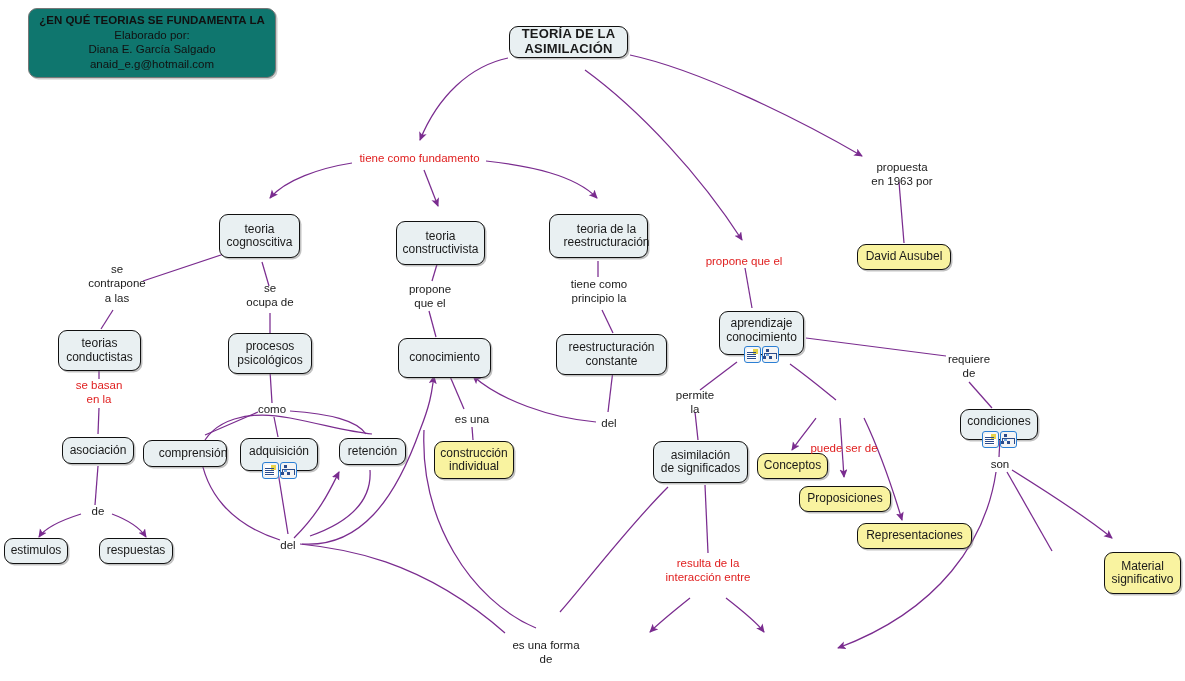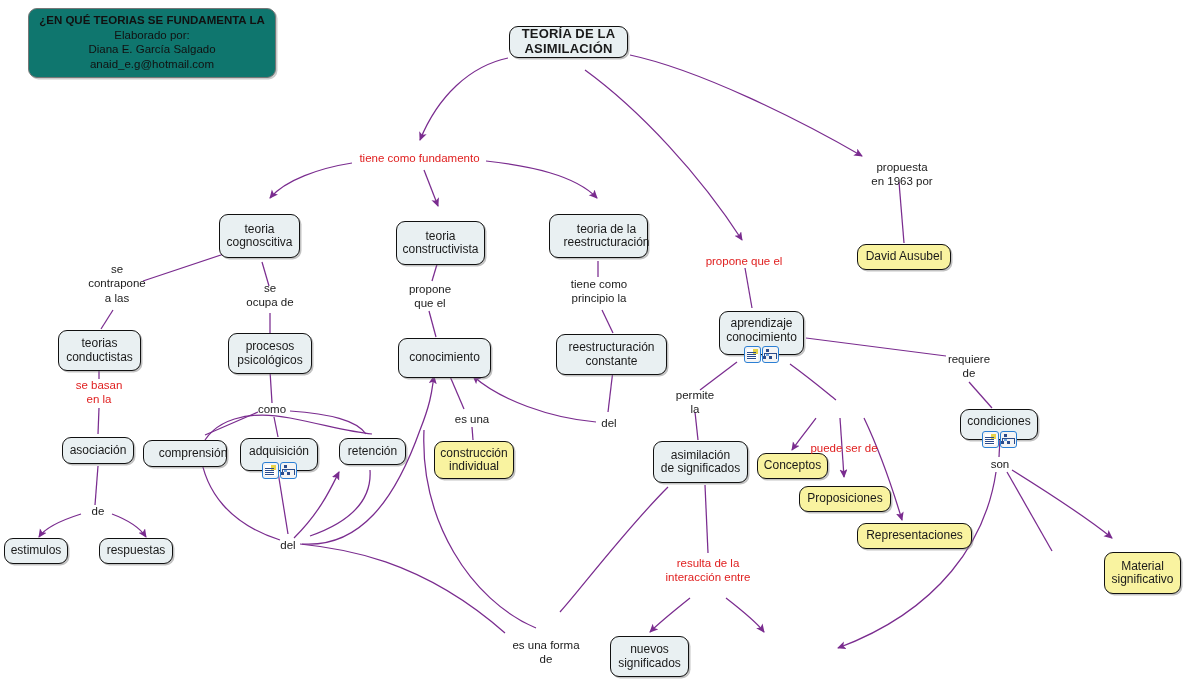--- a/index.html
+++ b/index.html
@@ -277,24 +277,20 @@
   </div>
 
   <div class="node" style="left:4px;top:538px;width:64px;height:26px;">
     <span style="white-space:pre-line">estimulos</span>
   </div>
 
   <div class="node" style="left:99px;top:538px;width:74px;height:26px;">
     <span style="white-space:pre-line">respuestas</span>
   </div>
 
-  <div class="node" style="left:610px;top:636px;width:79px;height:41px;">
-    <span style="white-space:pre-line">nuevos
-significados</span>
-  </div>
 
 
 
   <div class="node yellow" style="left:1104px;top:552px;width:77px;height:42px;">
     <span style="white-space:pre-line">Material
 significativo</span>
   </div>
 
   <div class="label red" style="left:352px;top:151px;width:135px;">tiene como fundamento</div>
 

